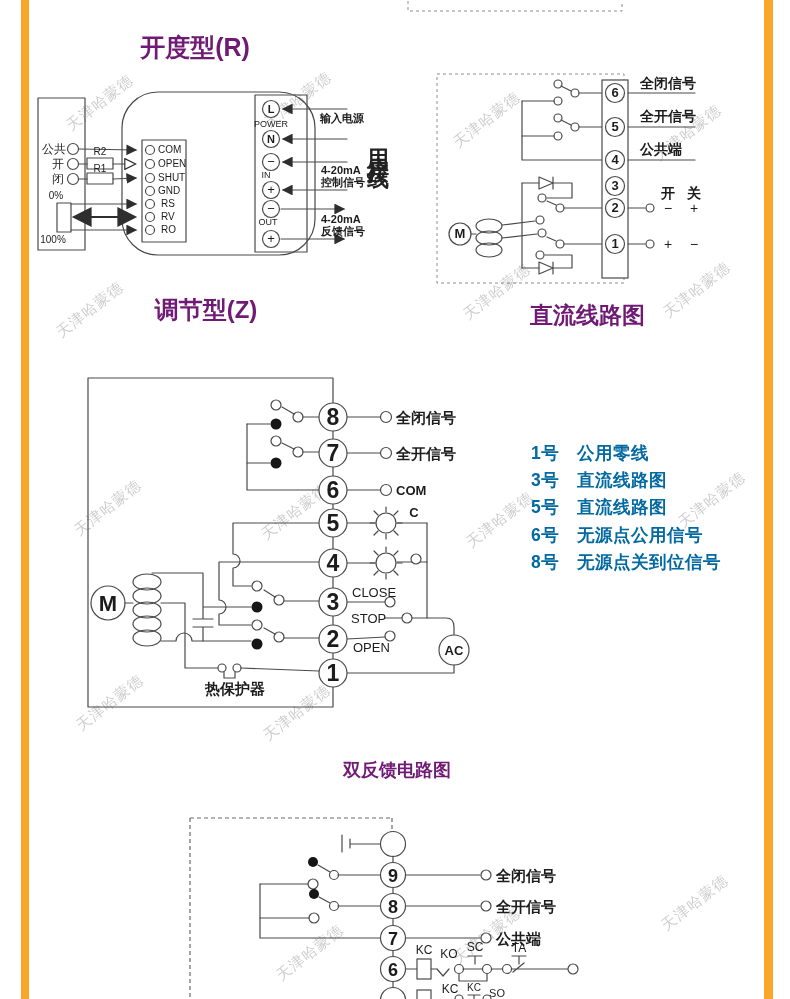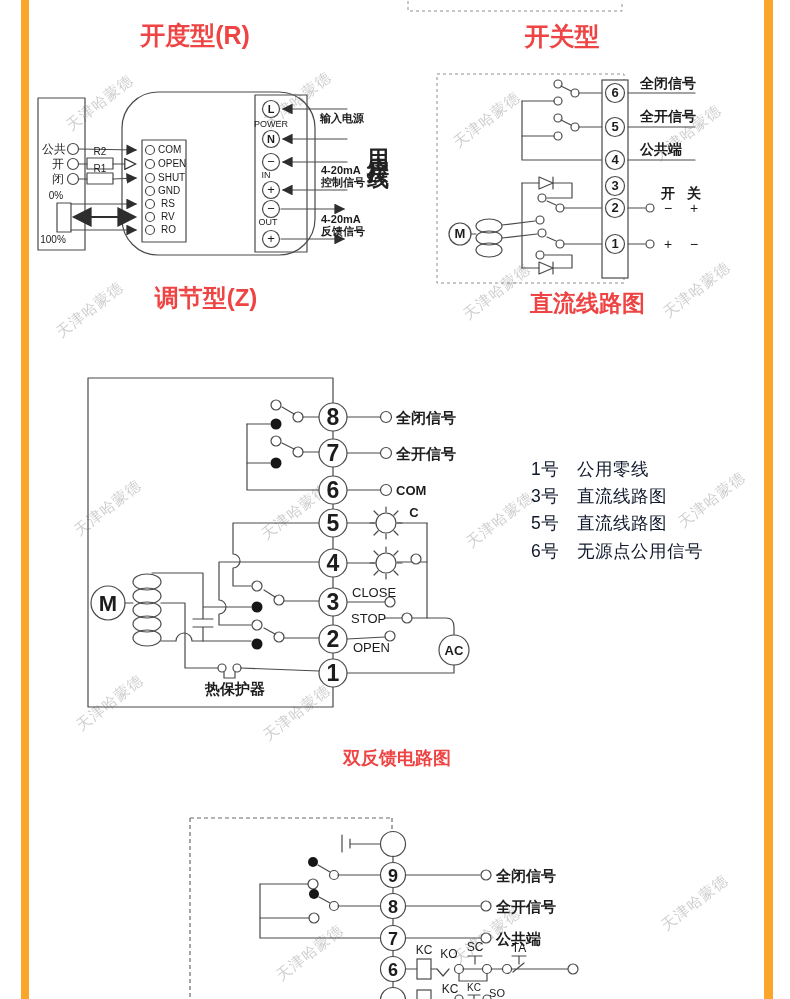--- a/index.html
+++ b/index.html
@@ -5,30 +5,30 @@
   html,body{margin:0;padding:0;}
   body{width:790px;height:999px;overflow:hidden;background:#fff;
        font-family:"Liberation Sans","DejaVu Sans",sans-serif;}
   .page{position:relative;width:790px;height:999px;overflow:hidden;background:#ffffff;}
   .stripe{position:absolute;top:0;height:999px;background:#F9A62B;}
   .stripe.left{left:21px;width:8px;}
   .stripe.right{left:764px;width:9px;}
   .wm{position:absolute;transform:translate(-50%,-50%) rotate(-38deg);
       font-size:15px;color:#c6c6c6;opacity:.85;letter-spacing:1px;white-space:nowrap;z-index:1;}
   svg.art{position:absolute;left:0;top:0;z-index:2;}
-  .ttl{position:absolute;z-index:3;text-align:center;font-weight:bold;color:#ef4444;white-space:nowrap;}
+  .ttl{position:absolute;z-index:3;text-align:center;font-weight:bold;color:#701a75;white-space:nowrap;margin-top:12px;}
   .t-r{left:90px;top:19px;width:210px;font-size:25px;}
   .t-sw{left:467px;top:20px;width:190px;font-size:25px;}
   .c-z{left:108px;top:282px;width:196px;font-size:24px;}
   .c-dc{left:495px;top:288px;width:185px;font-size:23px;}
   .c-fb{left:294px;top:746px;width:206px;font-size:18px;}
   .vlabel{position:absolute;left:363px;top:131px;z-index:3;writing-mode:vertical-rl;
           font-size:22px;font-weight:bold;color:#222;letter-spacing:6px;}
-  .legend{position:absolute;left:531px;top:456px;z-index:3;font-size:17.5px;font-weight:400;
-          color:#0f172a;line-height:27.2px;white-space:nowrap;letter-spacing:.5px;}
+  .legend{position:absolute;left:531px;top:440px;z-index:3;font-size:17.5px;font-weight:700;
+          color:#0369a1;line-height:27.2px;white-space:nowrap;letter-spacing:.5px;}
   .legend .no{display:inline-block;width:46px;}
   
   .ln{stroke:#4a4a4a;stroke-width:1.2;fill:none;stroke-linecap:round;stroke-linejoin:round;}
   .thk{stroke:#2e2e2e;stroke-width:2.2;fill:none;}
   .dsh{stroke:#8f8f8f;stroke-width:1;fill:none;stroke-dasharray:3,3;}
   .dsh2{stroke:#6a6a6a;stroke-width:1.2;fill:none;stroke-dasharray:4,3;}
   .fw{fill:#fff;stroke:#4a4a4a;stroke-width:1.2;}
   .oc{fill:#fff;stroke:#4a4a4a;stroke-width:1.2;}
   .dot{fill:#161616;stroke:none;}
   svg text{fill:#1c1c1c;font-family:"Liberation Sans","DejaVu Sans",sans-serif;}
@@ -56,31 +56,31 @@
   <div class="wm" style="left:110px;top:703px">天津哈蒙德</div>
   <div class="wm" style="left:297px;top:713px">天津哈蒙德</div>
   <div class="wm" style="left:310px;top:953px">天津哈蒙德</div>
   <div class="wm" style="left:487px;top:936px">天津哈蒙德</div>
   <div class="wm" style="left:695px;top:903px">天津哈蒙德</div>
 
   <div class="stripe left"></div>
   <div class="stripe right"></div>
 
   <div class="ttl t-r">开度型(R)</div>
-  <div class="ttl t-sw">开关型</div>
   <div class="ttl c-z">调节型(Z)</div>
   <div class="ttl c-dc">直流线路图</div>
   <div class="ttl c-fb">双反馈电路图</div>
   <div class="vlabel">用户接线</div>
 
   <div class="legend">
     <div><span class="no">1号</span><span>公用零线</span></div>
     <div><span class="no">3号</span><span>直流线路图</span></div>
     <div><span class="no">5号</span><span>直流线路图</span></div>
     <div><span class="no">6号</span><span>无源点公用信号</span></div>
+    <div><span class="no">8号</span><span>无源点关到位信号</span></div>
   </div>
 
   <svg class="art" width="790" height="999" viewBox="0 0 790 999">
     <defs>
       <marker id="aR" markerWidth="10" markerHeight="9" refX="8" refY="4.5" orient="auto">
           <path d="M0,0 L9,4.5 L0,9 Z" fill="#2e2e2e"></path>
         </marker>
       <marker id="aRs" markerWidth="10" markerHeight="9" refX="8" refY="4.5" orient="auto-start-reverse">
           <path d="M0,0 L9,4.5 L0,9 Z" fill="#2e2e2e"></path>
         </marker>

